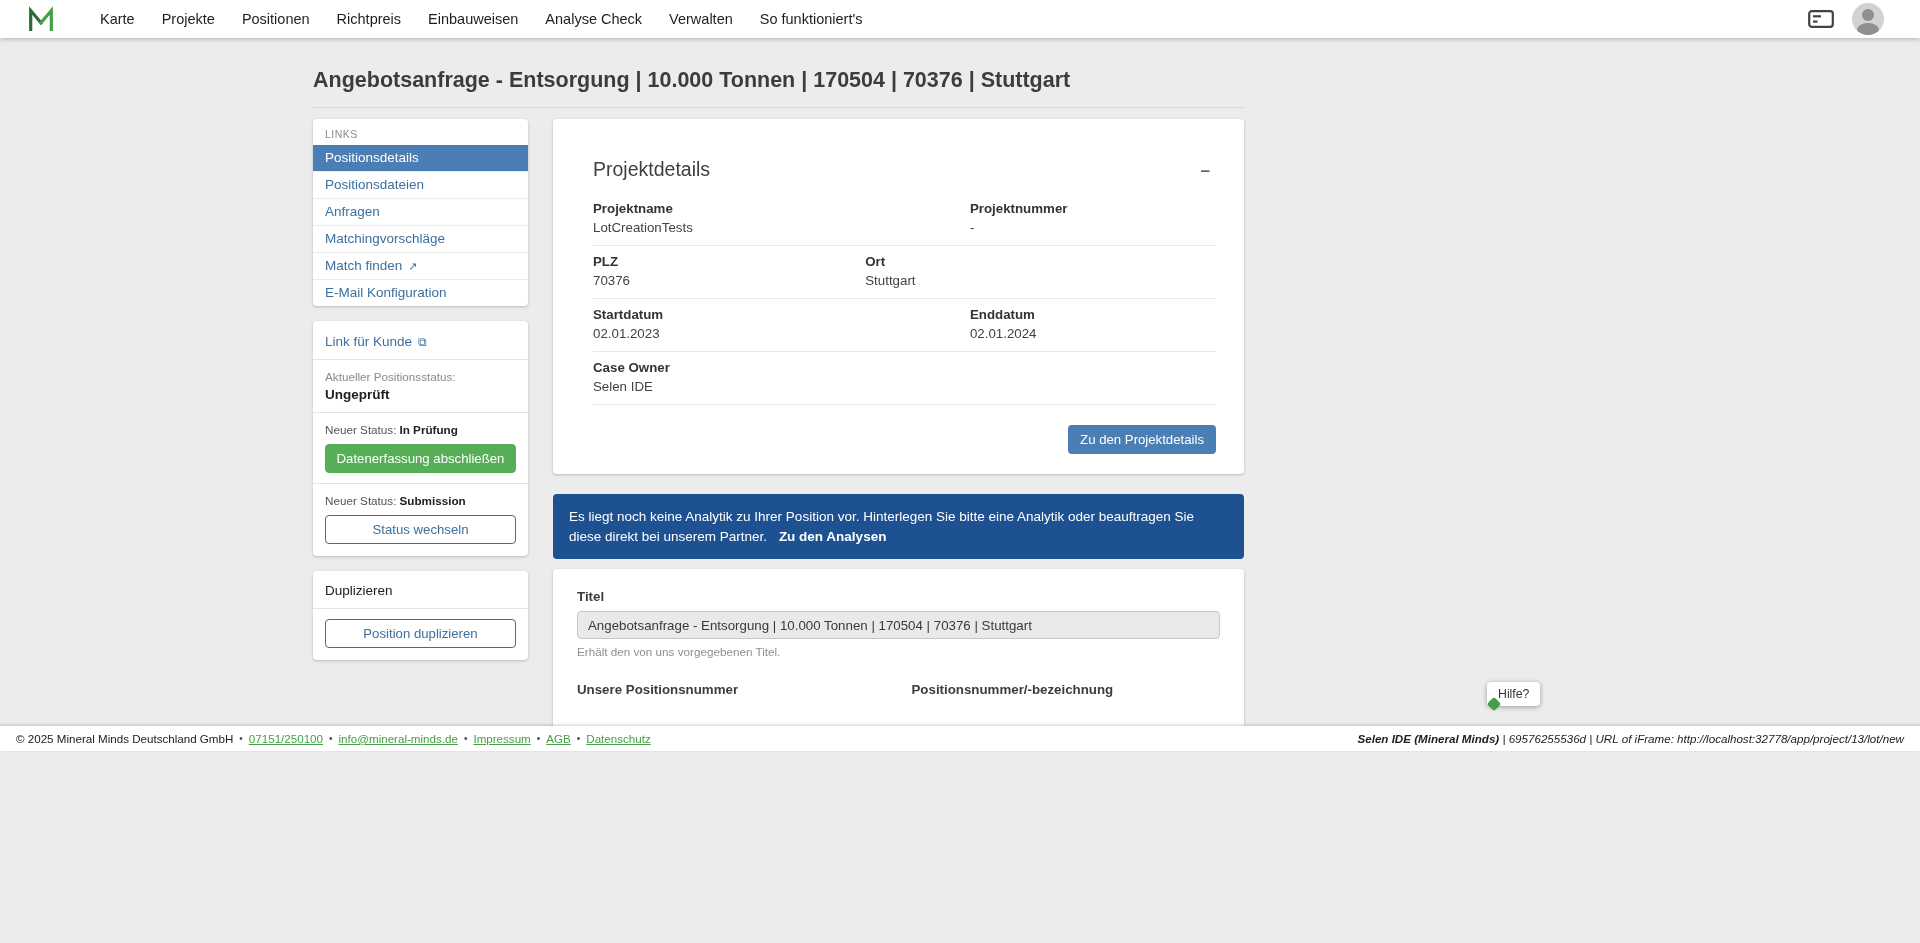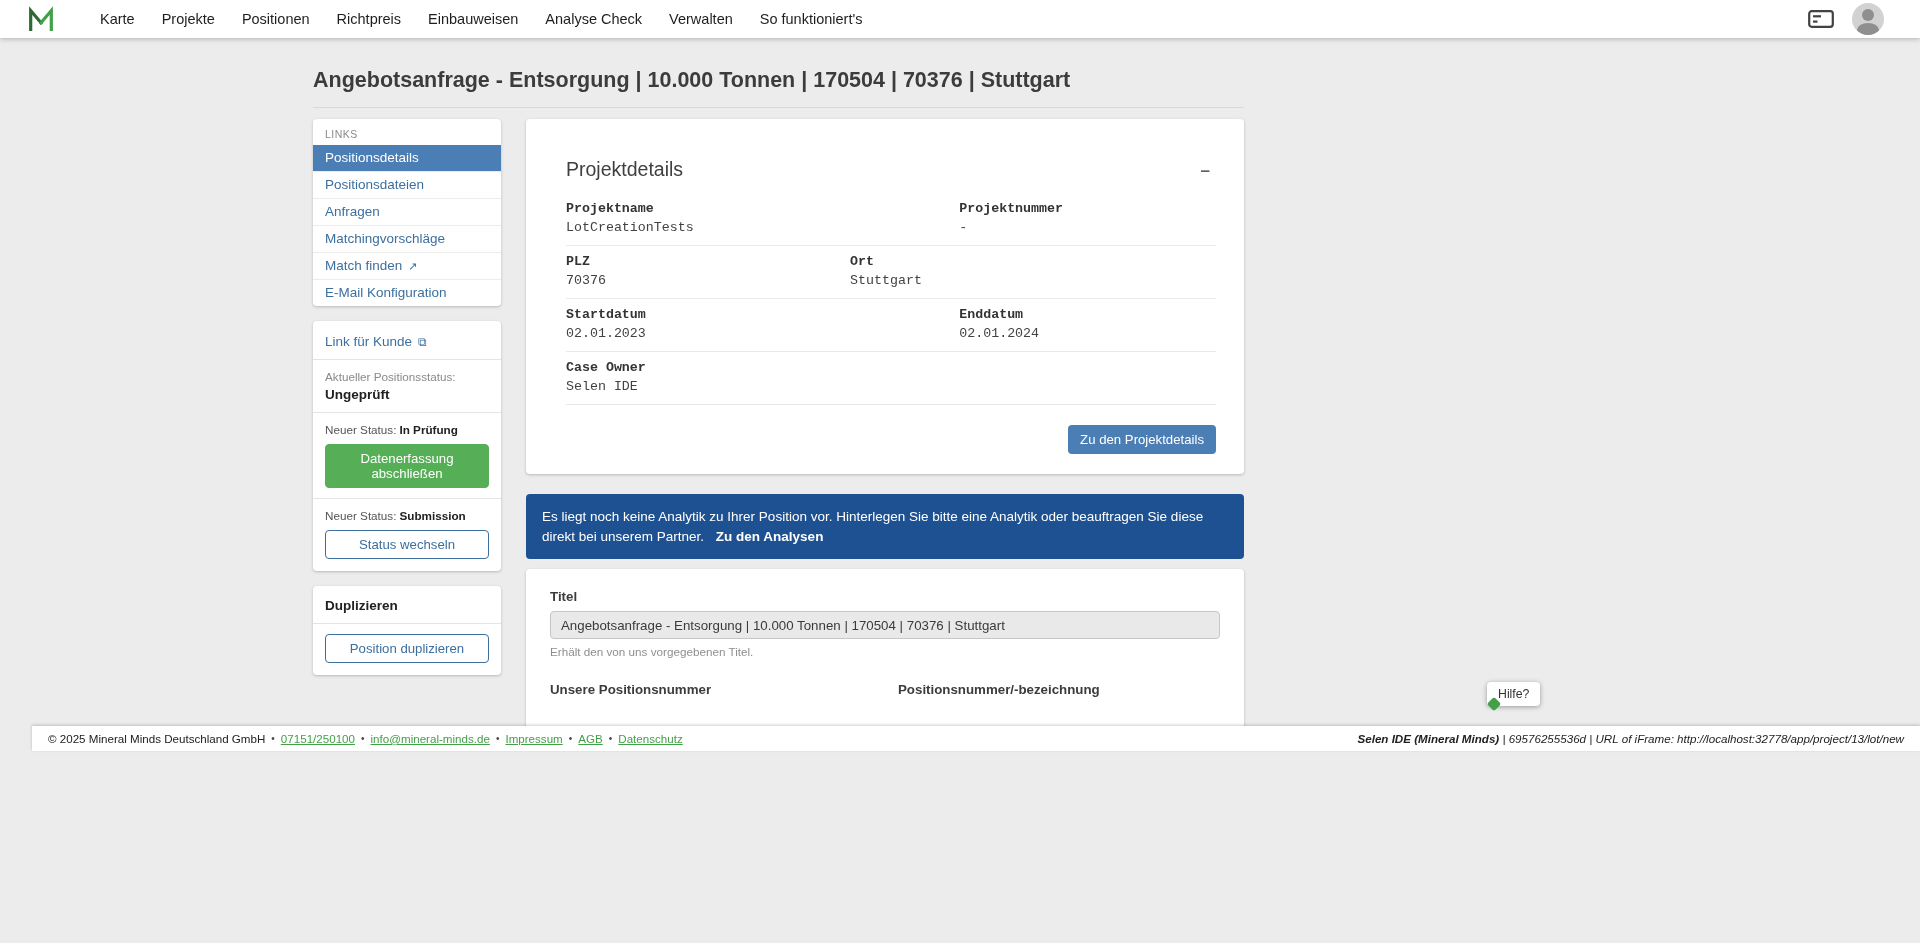--- a/index.html
+++ b/index.html
@@ -31,21 +31,21 @@
 
   .alert {
     margin-top: 26px; background: #d9edf7; border: 1px solid #cbe7f3; color: #31708f;
     border-radius: 4px; padding: 12px 16px; font-size: 13.5px;
   }
 
   .page-title { margin: 30px 0 0; font-size: 21.5px; font-weight: bold; color: #3c3c3c; }
   .title-rule { border: none; border-top: 1px solid #d8d8d8; margin: 14px 0 0; }
 
   .columns { display: flex; gap: 25px; margin-top: 11px; align-items: flex-start; }
-  aside { width: 188px; flex: none; }
+  aside { width: 215px; flex: none; }
   main { flex: 1; min-width: 0; }
 
   .card { background: #fff; border-radius: 4px; box-shadow: 0 1px 3px rgba(0,0,0,.22); overflow: hidden; }
   aside .card { margin-bottom: 15px; }
 
   
   .links-header { font-size: 10.5px; color: #8a8a8a; padding: 9px 12px 5px; letter-spacing: .5px; }
   .side-item {
     font-size: 13.5px; font-weight: 500; color: #3d6f9e; padding: 5px 12px 6px;
     border-bottom: 1px solid #ececec; cursor: pointer;
@@ -64,28 +64,28 @@
   .new-status { font-size: 11.7px; color: #555; margin: 0 0 8px; }
   .new-status b { color: #212121; margin-left: 3px; }
 
   .btn {
     display: block; width: 100%; border-radius: 4px; font-size: 13.2px; padding: 6px 8px;
     text-align: center; cursor: pointer; font-family: inherit;
   }
   .btn-green { background: #56ae57; color: #fff; border: 1px solid #56ae57; }
   .btn-outline-blue { background: #fff; color: #3d6f9e; border: 1px solid #3d6f9e; font-weight: 500; }
 
-  .card-title { font-size: 13.5px; font-weight: bold; color: #212121; }
+  .card-title { font-size: 13.5px; font-weight: normal; color: #212121; }
 
   
   .project-card { padding: 39px 28px 20px 40px; }
   .project-head { display: flex; justify-content: space-between; align-items: flex-start; margin-bottom: 10px; }
   .project-title { margin: 0; font-size: 19.5px; font-weight: 400; color: #3f3f3f; }
   .collapse-btn { border: none; background: none; font-size: 17px; font-weight: bold; color: #616161; cursor: pointer; line-height: 1; padding: 4px 6px; }
-  .p-row { display: flex; border-bottom: 1px solid #e9e9e9; padding: 8px 0 10px; font-family: Liberation Mono, monospace; }
+  .p-row { display: flex; border-bottom: 1px solid #e9e9e9; padding: 8px 0 10px; }
   .p-cell { padding-right: 10px; }
   .cells-1 .p-cell { width: 100%; }
   .cells-2 .p-cell:nth-child(1) { width: 60.5%; }
   .cells-2 .p-cell:nth-child(2) { width: 39.5%; }
   .cells-3 .p-cell:nth-child(1) { width: 43.7%; }
   .cells-3 .p-cell:nth-child(2) { width: 16.8%; }
   .cells-3 .p-cell:nth-child(3) { width: 39.5%; }
   .p-label { font-size: 13.3px; font-weight: bold; color: #333; }
   .p-value { font-size: 13.3px; color: #424242; margin-top: 4px; }
   .project-actions { margin-top: 20px; display: flex; justify-content: flex-end; }
@@ -122,21 +122,21 @@
   }
   .help-chip::after {
     content: ""; position: absolute; left: 2px; bottom: -3px; width: 10px; height: 10px;
     background: #43a047; transform: rotate(45deg); border-radius: 2px; z-index: -1;
   }
 
   
   .footer {
     height: 25px; background: #fff; display: flex; justify-content: space-between; align-items: center;
     padding: 0 16px; font-size: 11.6px; box-shadow: 0 -1px 3px rgba(0,0,0,.2);
-    position: relative; z-index: 10; margin-left: 32px;
+    position: relative; z-index: 10;
   }
   .f-left { display: flex; align-items: center; gap: 5px; color: #212121; white-space: nowrap; }
   .dot { font-size: 10px; color: #444; margin: 0 1px; }
   .f-link { color: #43a047; text-decoration: underline; cursor: pointer; }
   .f-right { color: #212121; white-space: nowrap; font-style: italic; }
 </style>
 </head>
 <body>
 
 <header class="navbar">

